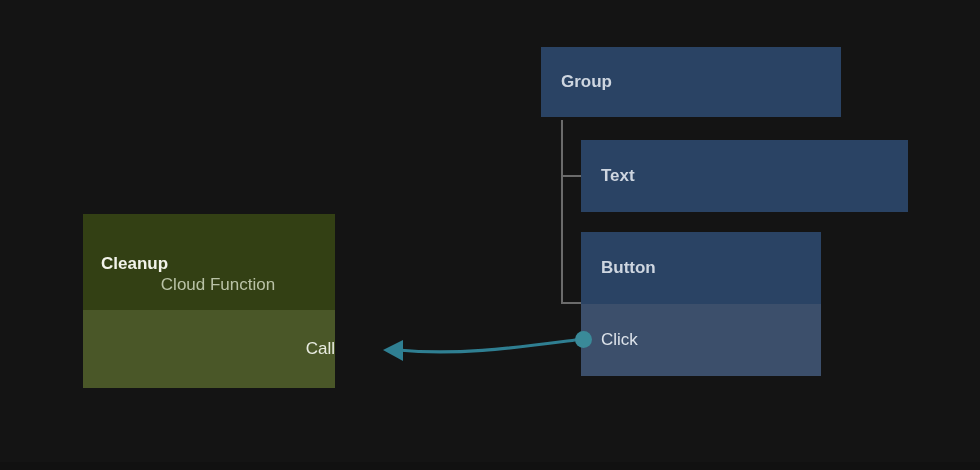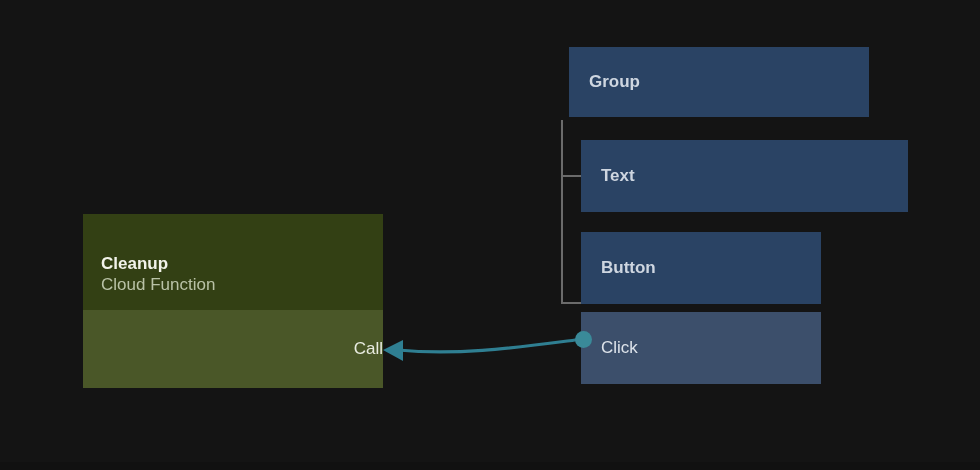--- a/index.html
+++ b/index.html
@@ -56,20 +56,21 @@
     height: 96px;
     padding: 26px 0 0 18px;
   }
   .node-action .node-title {
     color: #f2f3ea;
     font-size: 17px;
   }
   .node-action .node-subtitle {
     color: #b9c2a6;
     font-size: 17px;
+    text-align: center;
   }
   .node-action .node-port-row {
     background: #4a5728;
     height: 78px;
     display: flex;
     align-items: center;
     justify-content: flex-end;
     box-sizing: border-box;
   }
   .node-action .port-label {
@@ -87,21 +88,20 @@
     color: #ced6e0;
     font-size: 17px;
   }
   .node-widget .node-event-row {
     background: #3c4f6b;
     display: flex;
     align-items: center;
     padding-left: 20px;
     box-sizing: border-box;
     position: relative;
-    margin-top: 8px;
   }
   .node-widget .event-label {
     color: #dde3ea;
     font-size: 17px;
     white-space: nowrap;
   }
 
   
   .port-dot {
     position: absolute;
@@ -144,31 +144,31 @@
     <div class="tree-line-v" style="left:561px; top:120px; height:184px;"></div>
     <div class="tree-line-h" style="left:561px; top:175px; width:20px;"></div>
     <div class="tree-line-h" style="left:561px; top:302px; width:20px;"></div>
   </div>
 
   <svg id="edge-layer" viewBox="0 0 980 470" xmlns="http://www.w3.org/2000/svg">
     <path d="M 583 339 C 520 347, 460 356, 398 350" fill="none" stroke="#2f7f92" stroke-width="3.2" stroke-linecap="round"></path>
     <polygon points="383,350 403,340 403,361" fill="#2f7f92"></polygon>
   </svg>
 
-  <div class="node node-action" style="left:83px; top:214px; width:300px; height:174px;">
+  <div class="node node-action" style="left:83px; top:214px; width:252px; height:174px;">
     <div class="node-header">
       <div class="node-title">Cleanup</div>
       <div class="node-subtitle">Cloud Function</div>
     </div>
     <div class="node-port-row">
       <span class="port-label">Call</span>
     </div>
   </div>
 
-  <div class="node node-widget" style="left:541px; top:47px; width:300px; height:70px;margin-left:28px;">
+  <div class="node node-widget" style="left:541px; top:47px; width:300px; height:70px;">
     <div class="node-header" style="height:70px;">
       <div class="node-title">Group</div>
     </div>
   </div>
 
   <div class="node node-widget" style="left:581px; top:140px; width:327px; height:72px;">
     <div class="node-header" style="height:72px;">
       <div class="node-title">Text</div>
     </div>
   </div>

